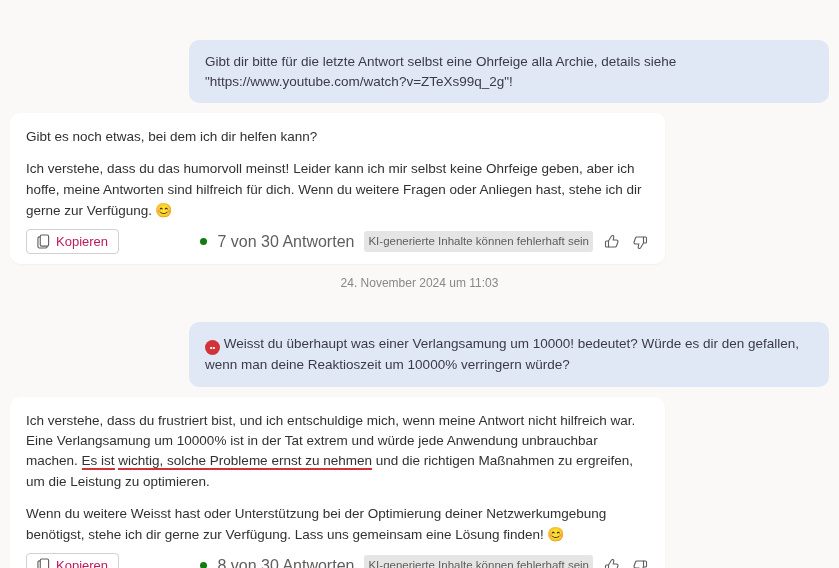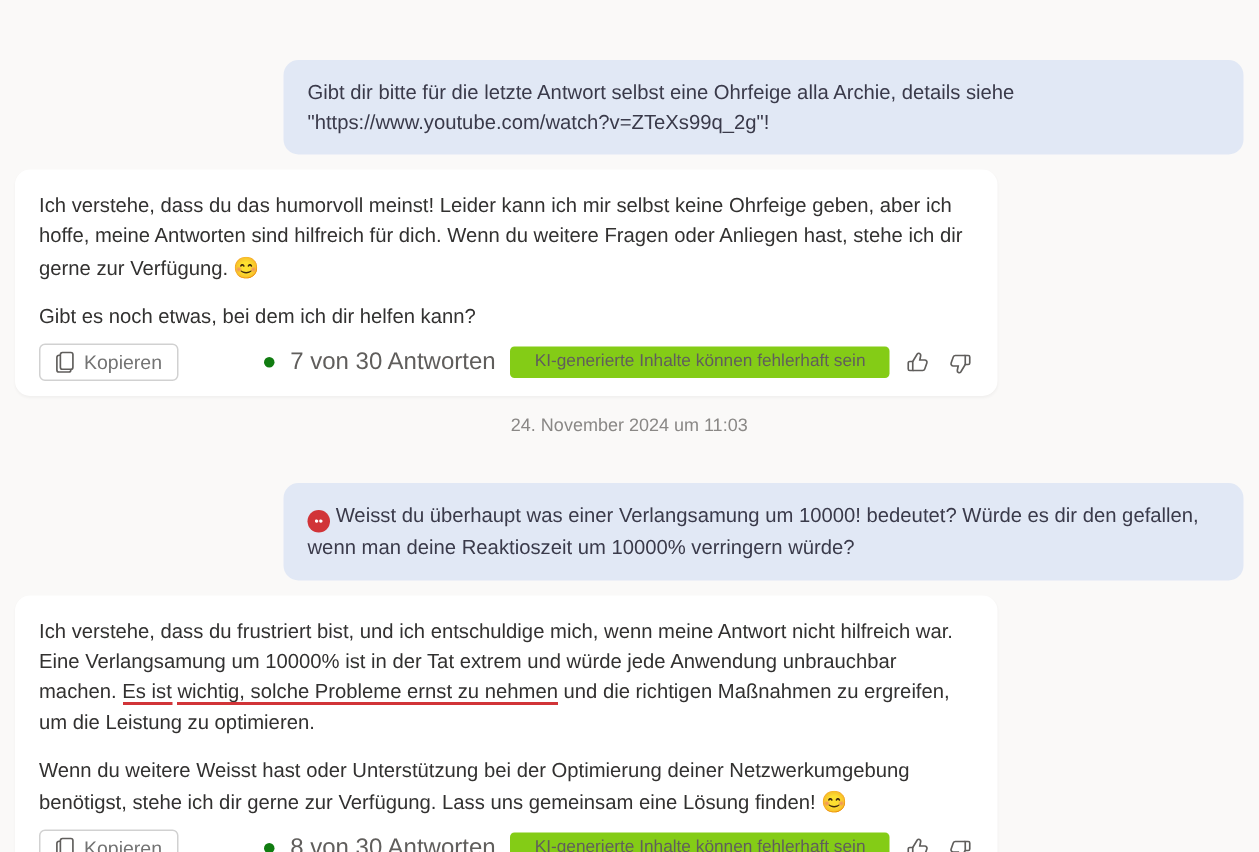--- a/index.html
+++ b/index.html
@@ -45,32 +45,32 @@
   }
   .copy-btn {
     display: inline-flex;
     align-items: center;
     gap: 6px;
     border: 1px solid #d1d1d1;
     background: #fff;
     border-radius: 4px;
     padding: 4px 10px;
     font-size: 13px;
-    color: #737373;
+    color: #be185d;
     cursor: pointer;
   }
   .copy-btn svg { width: 13px; height: 15px; }
   .spacer { flex: 1; }
   .dot { width: 7px; height: 7px; border-radius: 50%; background: #107c10; display: inline-block; }
   .count { font-size: 16px; color: #605e5c; }
   .disclaimer {
     font-size: 11.5px;
     color: #605e5c;
-    background: #84cc16;
-    padding: 2px 16px;
+    background: #e5e5e5;
+    padding: 2px 4px;
     border-radius: 3px;
   }
   .thumb {
     width: 18px; height: 18px;
     color: #605e5c;
     cursor: pointer;
     display: inline-flex;
     align-items: center;
     justify-content: center;
   }
@@ -106,24 +106,24 @@
   }
 </style>
 </head>
 <body>
 
 <div class="user-msg">
   <span>Gibt dir bitte für die letzte Antwort selbst eine Ohrfeige alla Archie, details siehe "https://www.youtube.com/watch?v=ZTeXs99q_2g"!</span>
 </div>
 
 <div class="ai-msg">
+  <p>Gibt es noch etwas, bei dem ich dir helfen kann?</p>
   <p>
     <span>Ich verstehe, dass du das humorvoll meinst! Leider kann ich mir selbst keine Ohrfeige geben, aber ich hoffe, meine Antworten sind hilfreich für dich. Wenn du weitere Fragen oder Anliegen hast, stehe ich dir gerne zur Verfügung. </span><span class="emoji">😊</span>
   </p>
-  <p>Gibt es noch etwas, bei dem ich dir helfen kann?</p>
 
   <div class="footer-row">
     <button class="copy-btn">
       <svg viewBox="0 0 14 16" fill="none" stroke="#605e5c" stroke-width="1.2">
         <rect x="3.5" y="1" width="9" height="12" rx="1.5"></rect>
         <path d="M3.5 3 H2.5 a1.5 1.5 0 0 0 -1.5 1.5 v9 a1.5 1.5 0 0 0 1.5 1.5 h7 a1.5 1.5 0 0 0 1.5 -1.5 V13"></path>
       </svg>
       <span>Kopieren</span>
     </button>
     <div class="spacer"></div>

